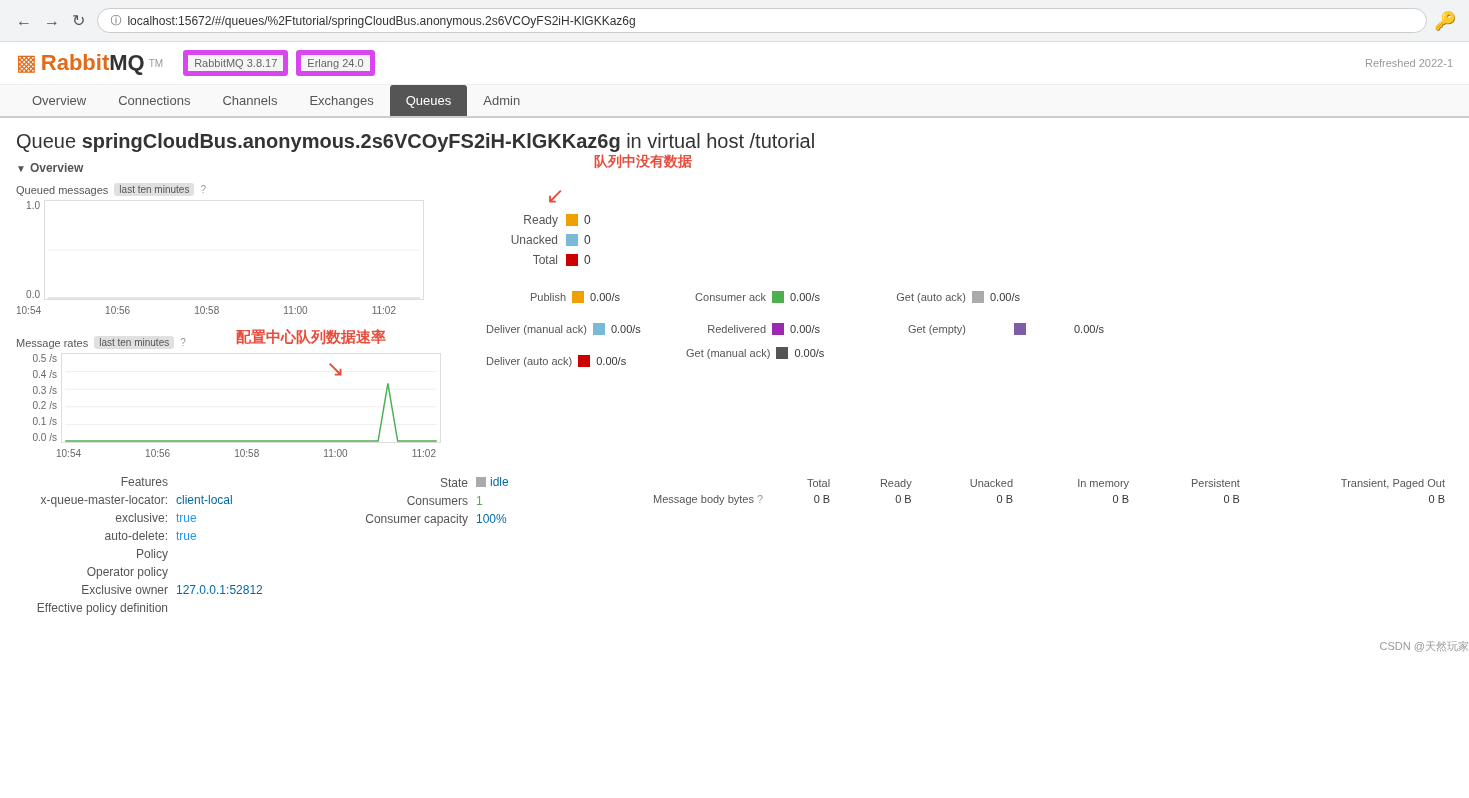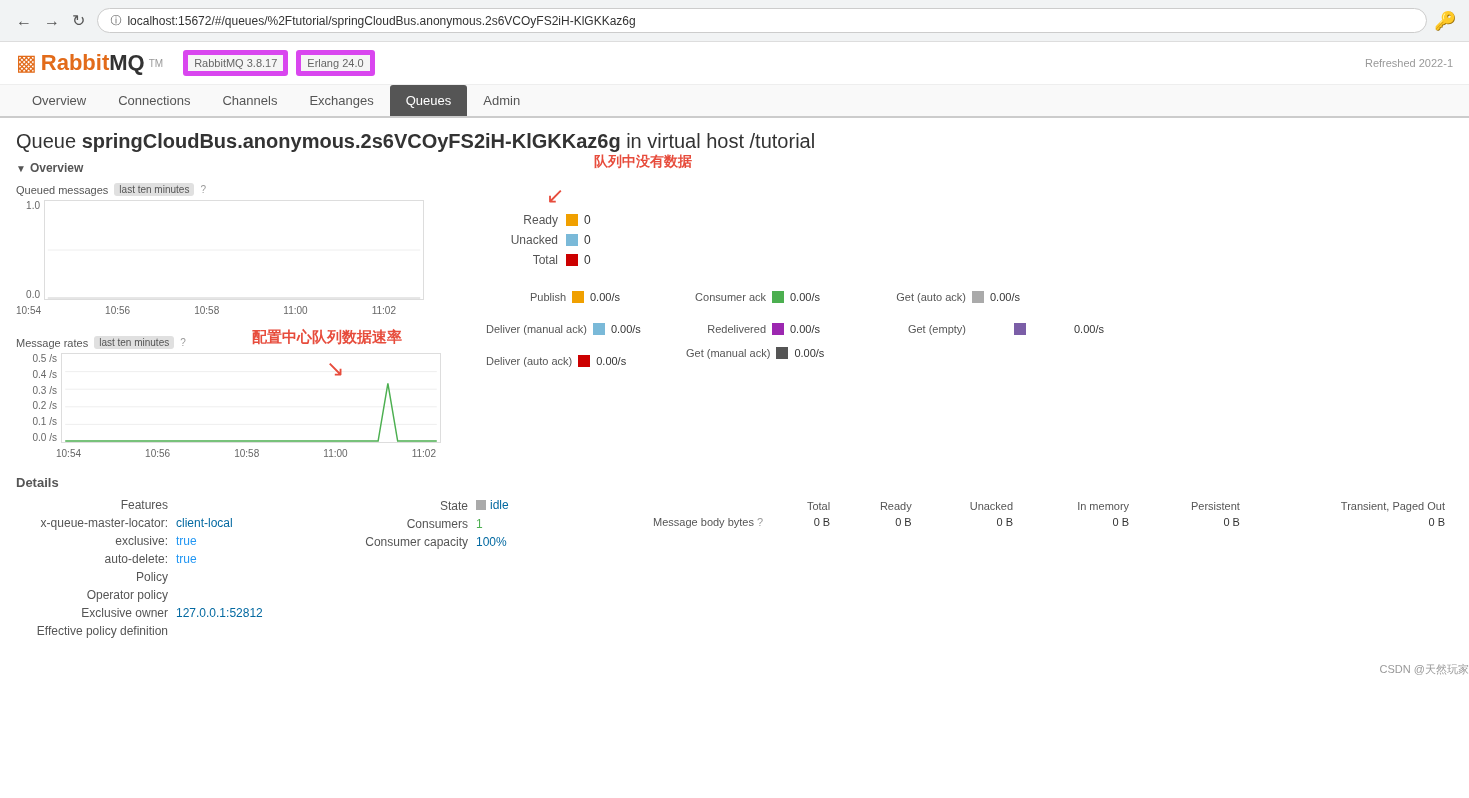--- a/index.html
+++ b/index.html
@@ -271,21 +271,21 @@
         </div>
       </div>
 
       <div style="position:relative;">
         <div class="chart-label">
           <span>Message rates</span>
           <span class="chart-badge">last ten minutes</span>
           <span class="help-icon">?</span>
         </div>
 
-        <div style="position:absolute; top:-8px; left:236px; color:#e74c3c; font-size:15px; font-weight:bold; white-space:nowrap; z-index:10;">配置中心队列数据速率</div>
+        <div style="position:absolute; top:-8px; left:220px; color:#e74c3c; font-size:15px; font-weight:bold; white-space:nowrap; z-index:10;">配置中心队列数据速率</div>
 
         <div style="position:absolute; top:20px; left:310px; color:#e74c3c; font-size:22px; z-index:10;">↘</div>
 
         <div style="display:flex; align-items:flex-start;justify-content:center;">
           <div style="width:40px; font-size:10px; color:#666; text-align:right; padding-right:4px; height:90px; display:flex; flex-direction:column; justify-content:space-between;">
             <span>0.5 /s</span>
             <span>0.4 /s</span>
             <span>0.3 /s</span>
             <span>0.2 /s</span>
             <span>0.1 /s</span>
@@ -386,21 +386,20 @@
             <span class="rate-color" style="background:#7b5ea7;"></span>
             <span class="rate-value">0.00/s</span>
           </div>
         </div>
       </div>
 
     </div>
   </div>
 
   <div class="details-section">
-    <div class="details-title">Details</div>
     <div style="display:flex; gap:20px; align-items:flex-start;">
 
       <div style="min-width:280px;">
         <div class="detail-row">
           <span class="detail-key">Features</span>
           <span></span>
         </div>
         <div class="detail-row">
           <span class="detail-key">x-queue-master-locator:</span>
           <span class="detail-val">client-local</span>

